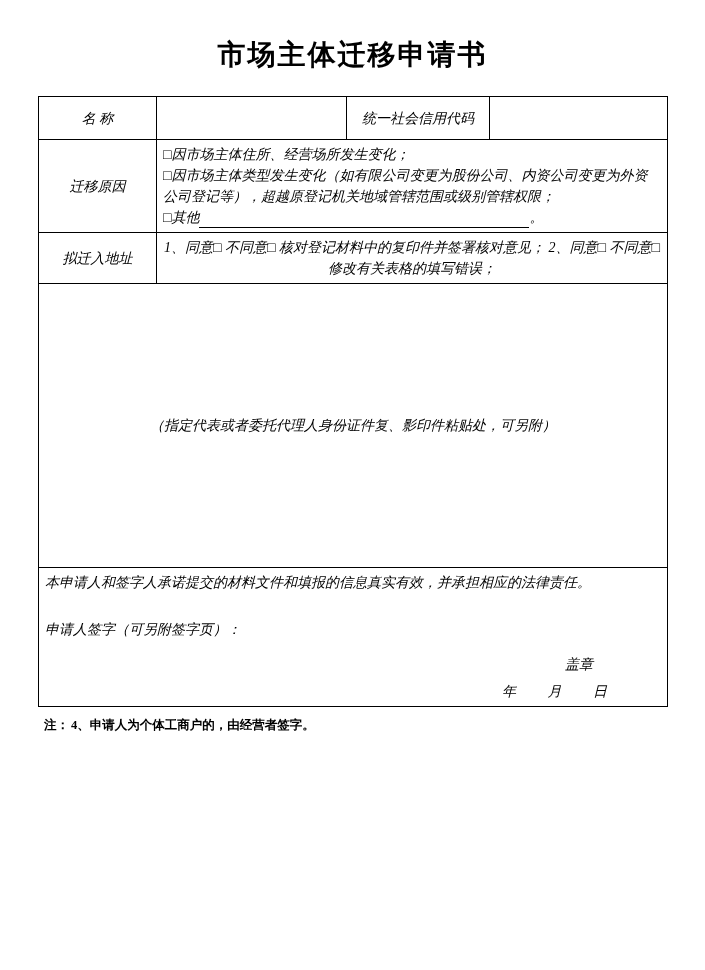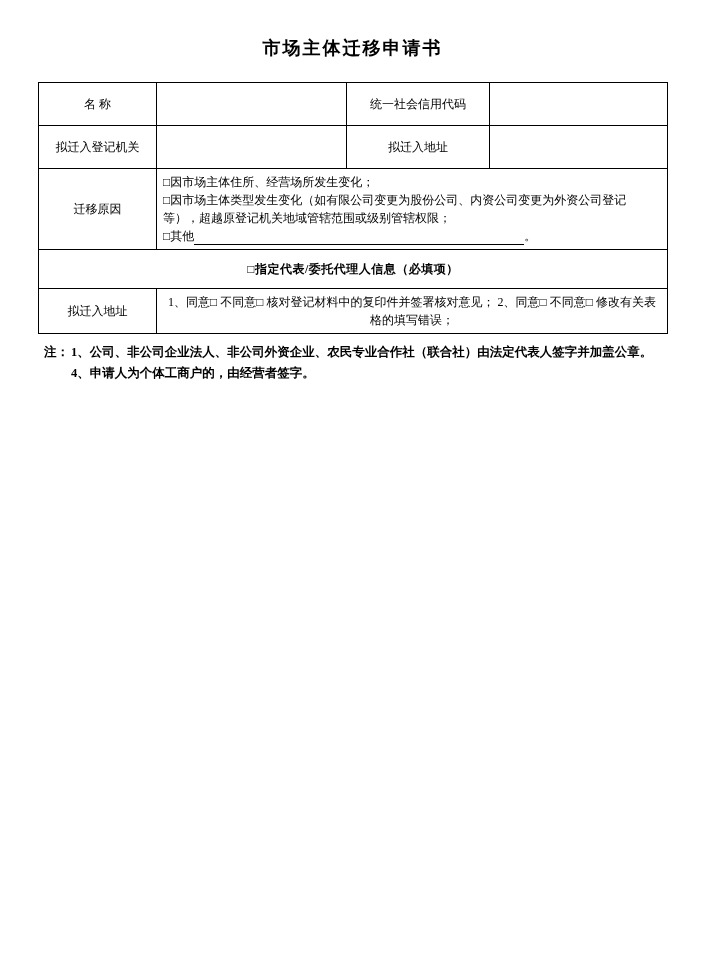--- a/index.html
+++ b/index.html
@@ -17,38 +17,39 @@
   }
   .page {
     width: 705px;
     height: 970px;
     box-sizing: border-box;
     padding: 0 38px;
     position: relative;
   }
   .doc-title {
     text-align: center;
-    font-size: 18px;
+    font-size: 28px;
     font-weight: bold;
     letter-spacing: 2px;
     margin-top: 36px;
     margin-bottom: 22px;
     font-family: "Liberation Serif", "DejaVu Serif", serif;
   }
   table.form {
     width: 629px;
     border-collapse: collapse;
     table-layout: fixed;
   }
   table.form td {
     border: 1px solid #000000;
     padding: 4px 6px;
-    font-size: 12px;
+    font-size: 14px;
     vertical-align: middle;
     line-height: 1.5;
+    font-style: italic;
   }
   .lbl {
     text-align: center;
     white-space: nowrap;
   }
   .h-row td {
     height: 34px;
   }
   .reason-cell {
     font-size: 12.5px;
@@ -144,53 +145,64 @@
     </colgroup>
 
     <tbody>
         <tr class="h-row">
       <td class="lbl">名        称</td>
       <td></td>
       <td class="lbl">统一社会信用代码</td>
       <td></td>
     </tr>
 
-    <tr class="h-row">
-      <td class="lbl">拟迁入登记机关</td>
-      <td></td>
-      <td class="lbl">拟迁入地址</td>
-      <td></td>
-    </tr>
 
     <tr>
       <td class="lbl">迁移原因</td>
       <td class="reason-cell" colspan="3">
         <span class="ln">□因市场主体住所、经营场所发生变化；</span>
         <span class="ln">□因市场主体类型发生变化（如有限公司变更为股份公司、内资公司变更为外资公司登记等），超越原登记机关地域管辖范围或级别管辖权限；</span>
         <span class="ln"><span>□其他</span><span class="ul-fill"></span><span>。</span></span>
       </td>
     </tr>
 
-    <tr class="banner">
-      <td colspan="4">□指定代表/委托代理人信息（必填项）</td>
-    </tr>
 
     <tr>
       <td class="lbl">拟迁入地址</td>
       <td class="auth-cell" colspan="3">
         <span class="ln">1、同意□ 不同意□ 核对登记材料中的复印件并签署核对意见；</span>
         <span class="ln">2、同意□ 不同意□ 修改有关表格的填写错误；</span>
       </td>
     </tr>
 
   </tbody>
     </table>
 
+  <table class="form" style="margin-top:-1px">
+    <colgroup>
+      <col style="width:118px">
+      <col style="width:190px">
+      <col style="width:143px">
+      <col style="width:178px">
+    </colgroup>
+    <tbody>
+        <tr>
+      <td class="paste-cell" colspan="4">（指定代表或者委托代理人身份证件复、影印件粘贴处，可另附）</td>
+    </tr>
+    <tr>
+      <td class="promise-cell" colspan="4">
+        <p class="promise-line1">本申请人和签字人承诺提交的材料文件和填报的信息真实有效，并承担相应的法律责任。</p>
+        <p class="promise-line2">申请人签字（可另附签字页）：</p>
+        <div class="seal">盖章</div>
+        <div class="ymd">年    月    日</div>
+      </td>
+    </tr>
+  </tbody>
+    </table>
 
   <div class="notes">
     <div class="notes-label">注：</div>
     <div class="notes-body">
-      <p>1、公司、非公司企业法人、非公司外资企业、农民专业合作社（联合社）由法定代表人签字并加盖公章。</p>
       <p>4、申请人为个体工商户的，由经营者签字。</p>
     </div>
   </div>
 
 </div>
 
 </body></html>

